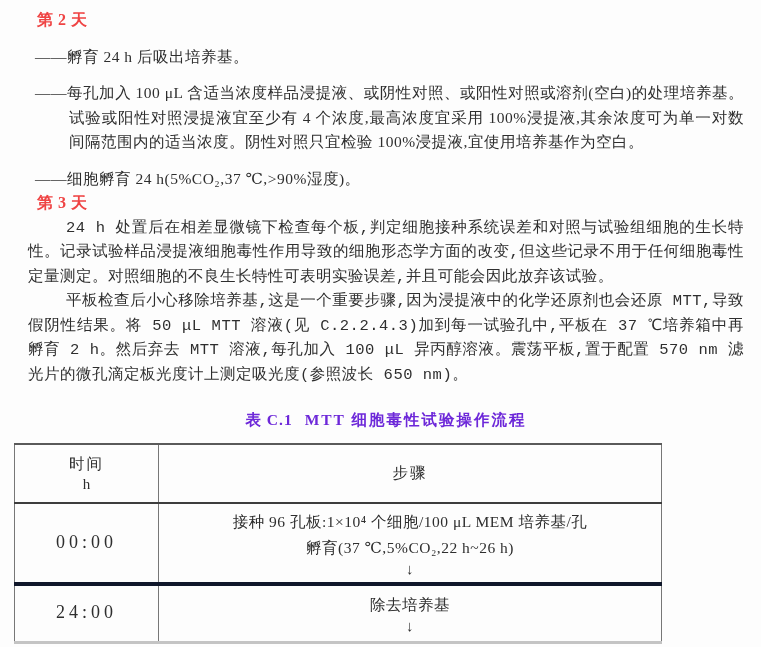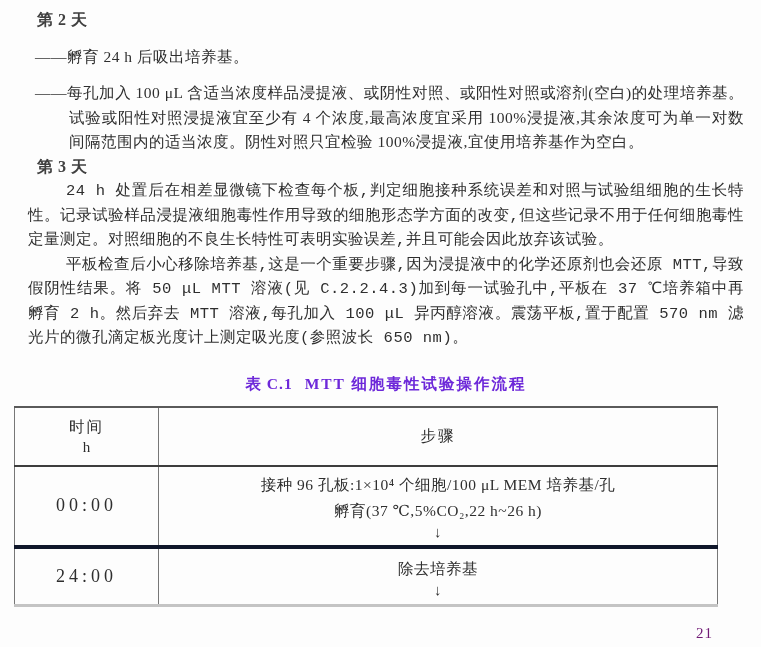--- a/index.html
+++ b/index.html
@@ -13,42 +13,42 @@
   .content {
     padding:8px 17px 0 28px;
     font-size:15.5px;
     line-height:24.5px;
     text-align:justify;
     letter-spacing:0.5px;
   }
   .day-heading {
     margin-left:9px;
     font-weight:bold;
-    color:#404040;
+    color:#ef4444;
     font-size:16px;
   }
   .list-item {
     margin-left:41px;
     text-indent:-34px;
     margin-top:12px;
   }
   .para { margin:0; text-indent:38px;font-family:Liberation Mono, monospace; }
   .table-title {
     margin-top:21px;
     text-align:center;
     font-weight:bold;
     color:#6d28d9;
     font-size:15.5px;
     letter-spacing:1px;
     line-height:24.5px;
   }
   .table-title .tt { margin-left:12px; letter-spacing:2px; }
   table.ctable {
     border-collapse:collapse;
-    width:704px;
+    width:648px;
     margin:10px 0 0 -14px;
     table-layout:fixed;
   }
   table.ctable { border-top:2px solid #5a5a5a; border-bottom:3px solid #c4c4c4; }
   .ctable th, .ctable td {
     border-left:1px solid #777;
     border-right:1px solid #777;
     font-weight:normal;
     padding:0;
     vertical-align:middle;
@@ -73,20 +73,21 @@
 </style>
 </head>
 <body>
 
 <div class="content">
 
   <div class="day-heading">第 2 天</div>
 
   <div class="list-item">——孵育 24 h 后吸出培养基。</div>
   <div class="list-item">——每孔加入 100 μL 含适当浓度样品浸提液、或阴性对照、或阳性对照或溶剂(空白)的处理培养基。试验或阳性对照浸提液宜至少有 4 个浓度,最高浓度宜采用 100%浸提液,其余浓度可为单一对数间隔范围内的适当浓度。阴性对照只宜检验 100%浸提液,宜使用培养基作为空白。</div>
+  <div class="list-item">——细胞孵育 24 h(5%CO₂,37 ℃,&gt;90%湿度)。</div>
 
   <div class="day-heading">第 3 天</div>
 
   <p class="para">24 h 处置后在相差显微镜下检查每个板,判定细胞接种系统误差和对照与试验组细胞的生长特性。记录试验样品浸提液细胞毒性作用导致的细胞形态学方面的改变,但这些记录不用于任何细胞毒性定量测定。对照细胞的不良生长特性可表明实验误差,并且可能会因此放弃该试验。</p>
   <p class="para">平板检查后小心移除培养基,这是一个重要步骤,因为浸提液中的化学还原剂也会还原 MTT,导致假阴性结果。将 50 μL MTT 溶液(见 C.2.2.4.3)加到每一试验孔中,平板在 37 ℃培养箱中再孵育 2 h。然后弃去 MTT 溶液,每孔加入 100 μL 异丙醇溶液。震荡平板,置于配置 570 nm 滤光片的微孔滴定板光度计上测定吸光度(参照波长 650 nm)。</p>
 
   <div class="table-title">
     <span>表 C.1</span><span class="tt">MTT 细胞毒性试验操作流程</span>
   </div>
 

